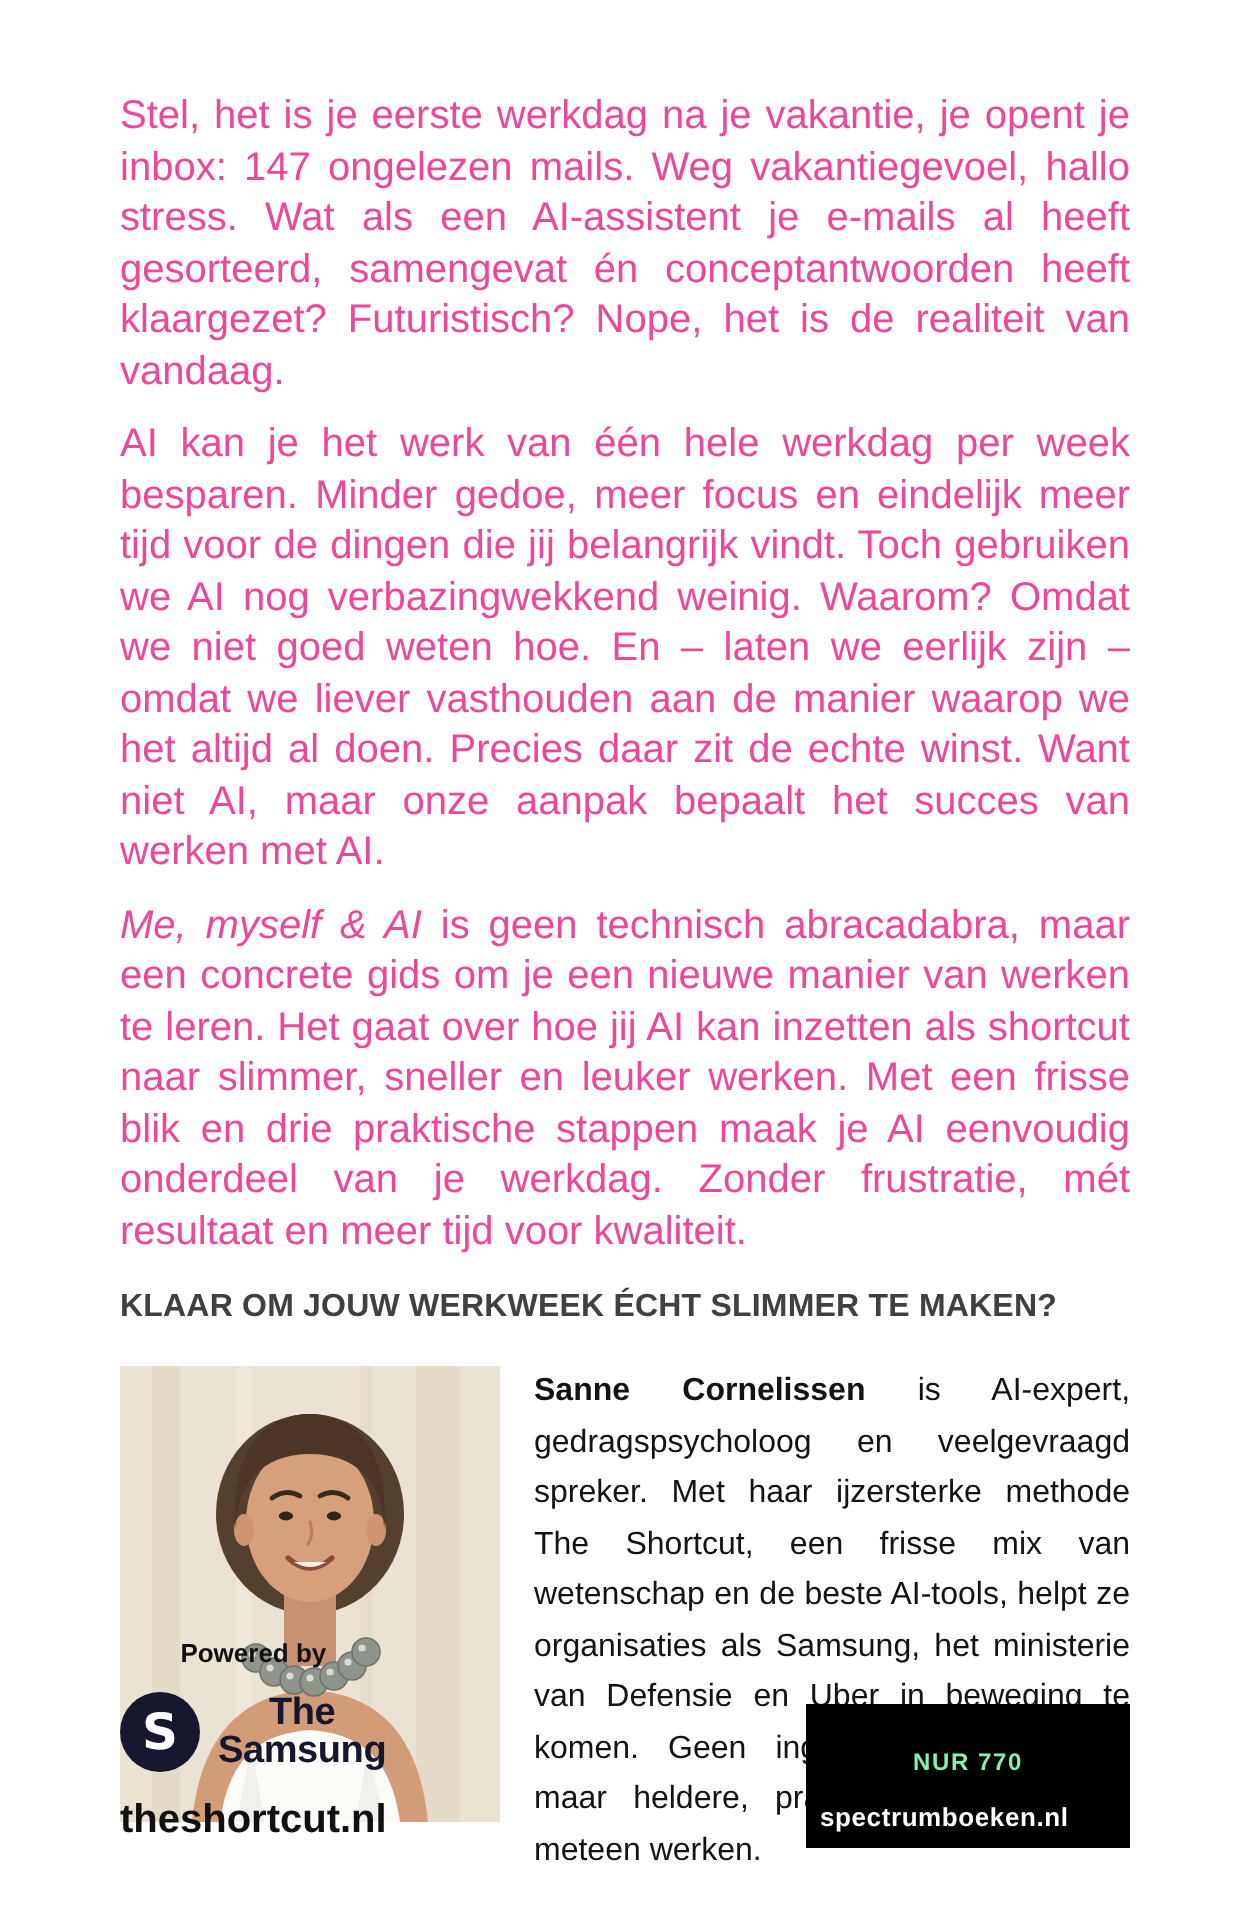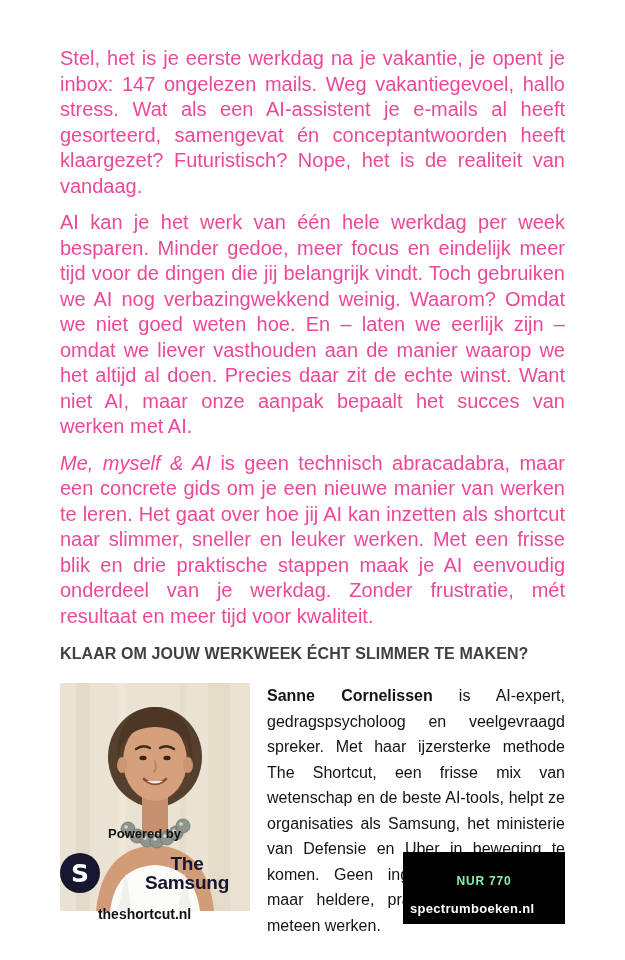--- a/index.html
+++ b/index.html
@@ -83,24 +83,23 @@
     width: 40px;
     height: 40px;
     flex: 0 0 40px;
   }
   .logo-text {
     font-size: 19px;
     line-height: 19px;
     font-weight: 700;
     color: #16162e;
     letter-spacing: -0.2px;
-    margin-left: 36px;
   }
   .site-label {
-    font-size: 14px;
+    font-size: 20px;
     font-weight: 700;
     color: #111;
   }
 
   .barcode-box {
     width: 162px;
     background: #000000;
     padding: 0 7px 0 7px;
   }
   .nur-strip {

